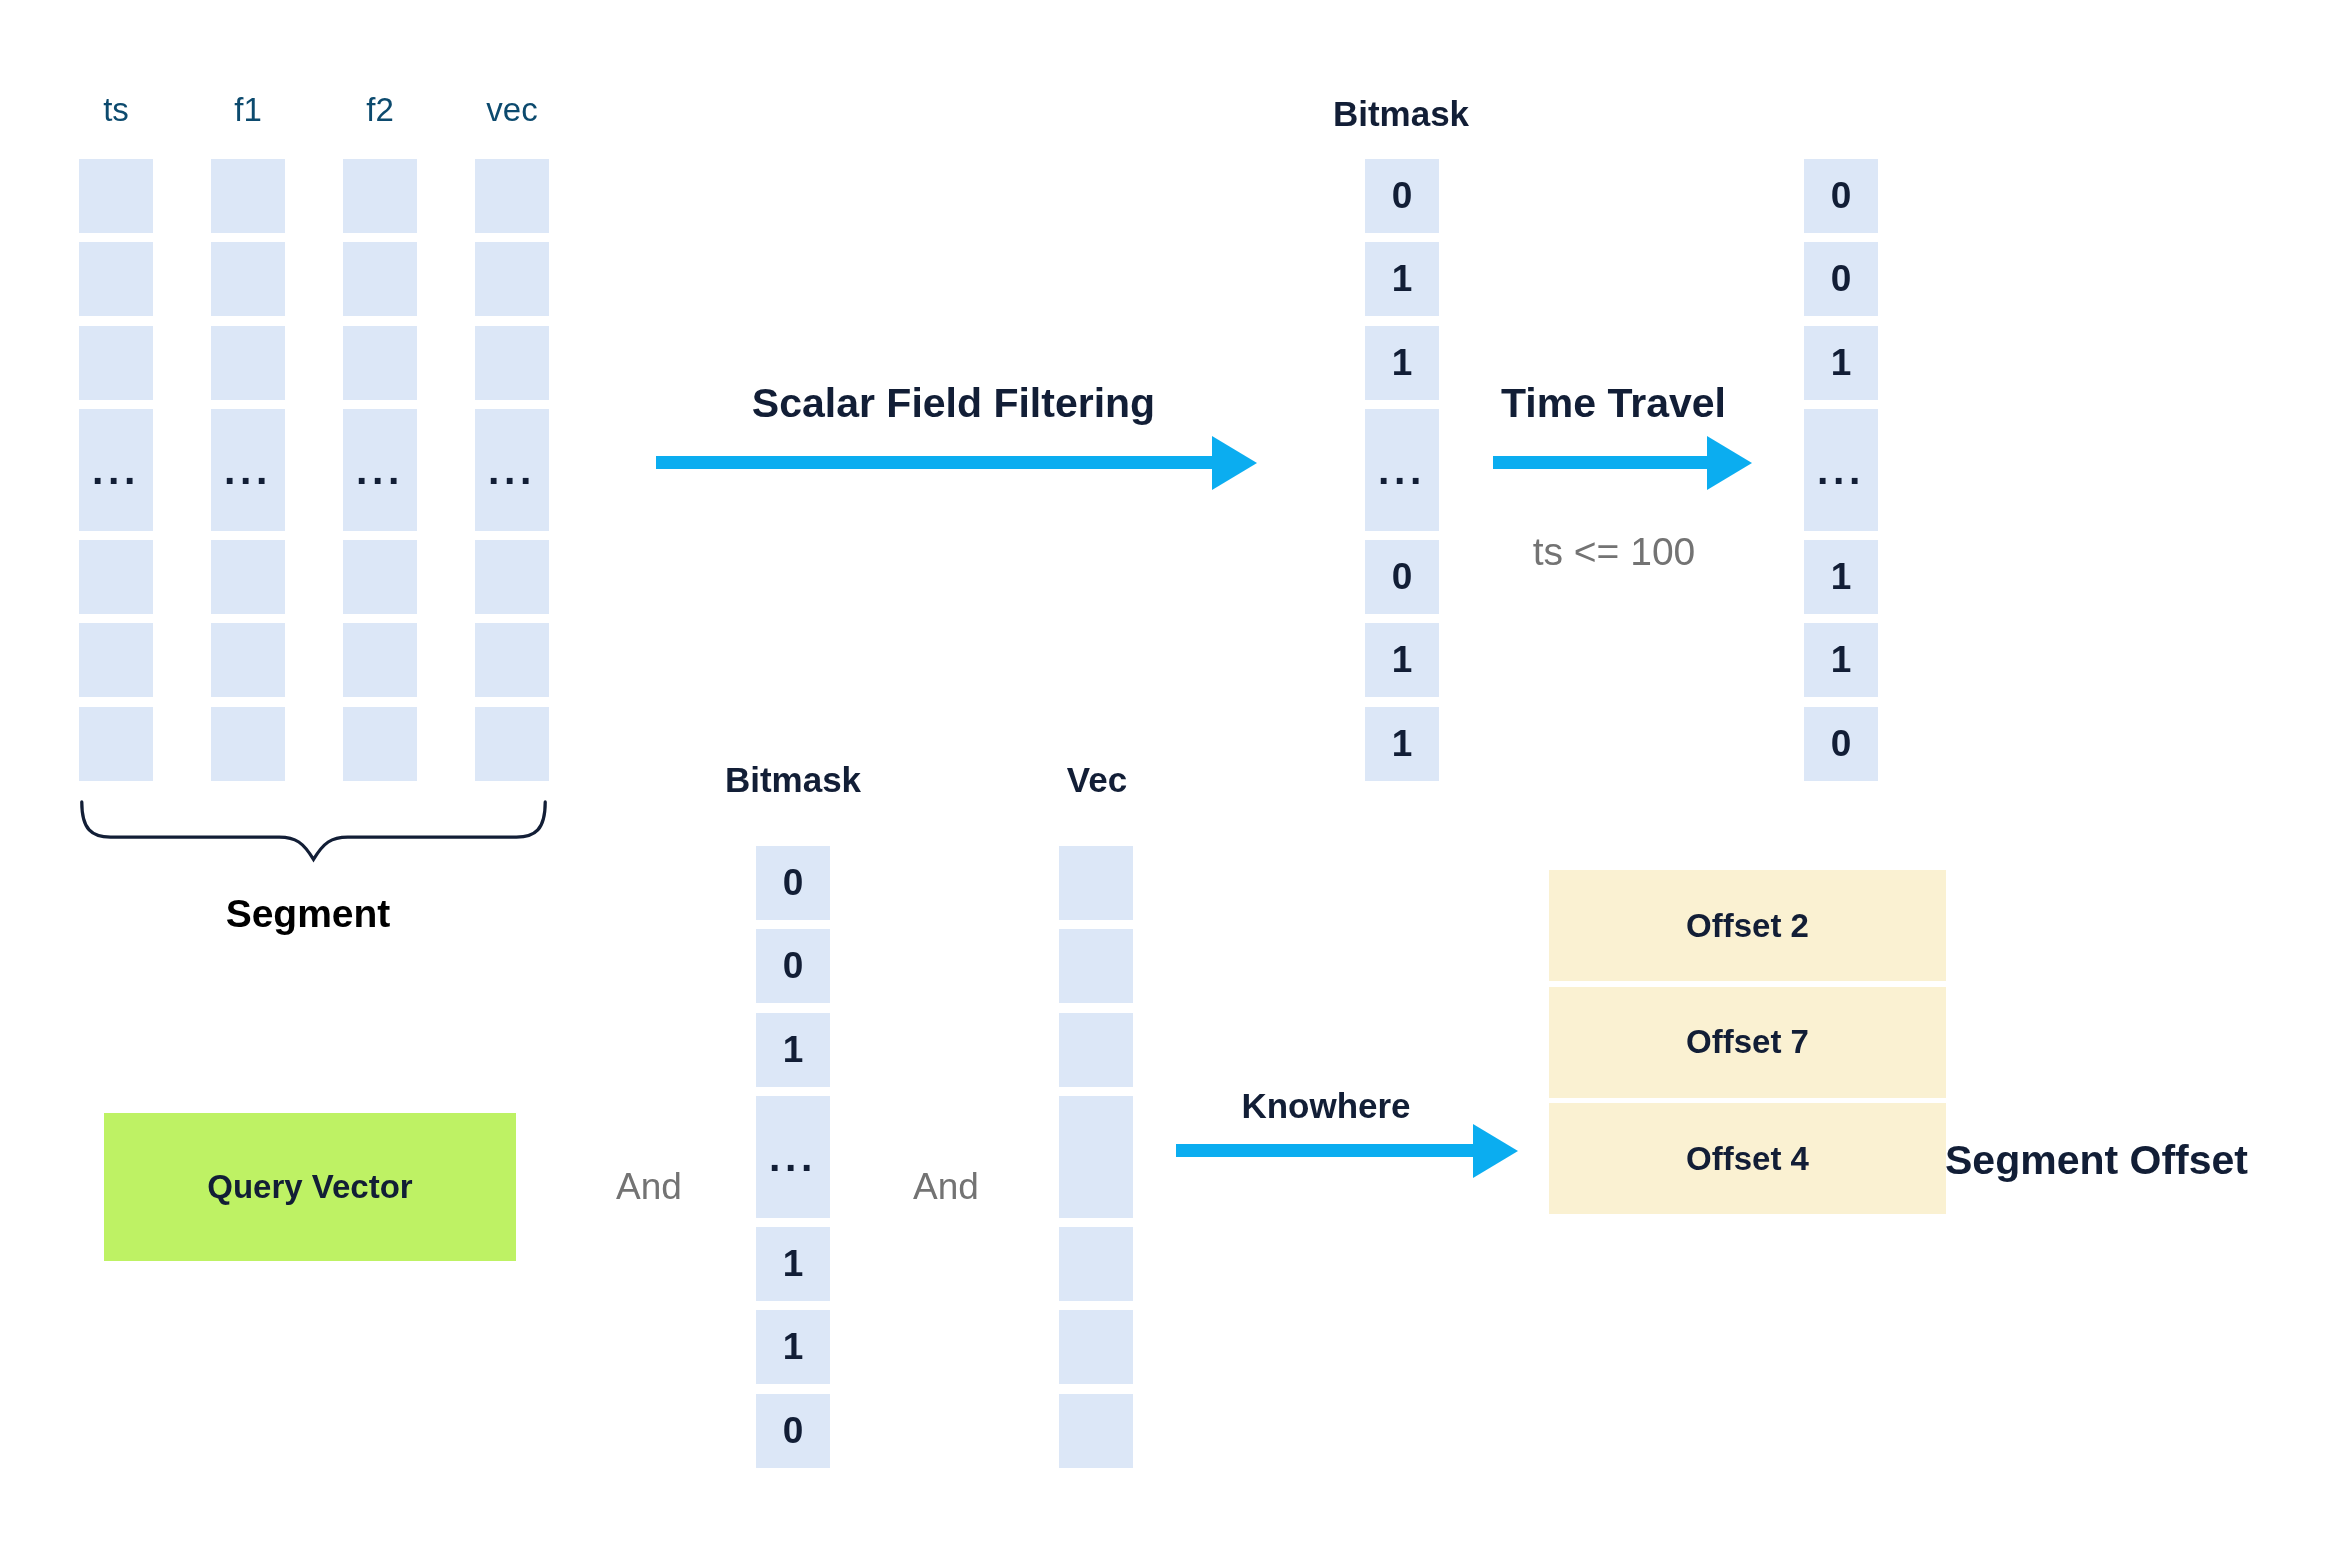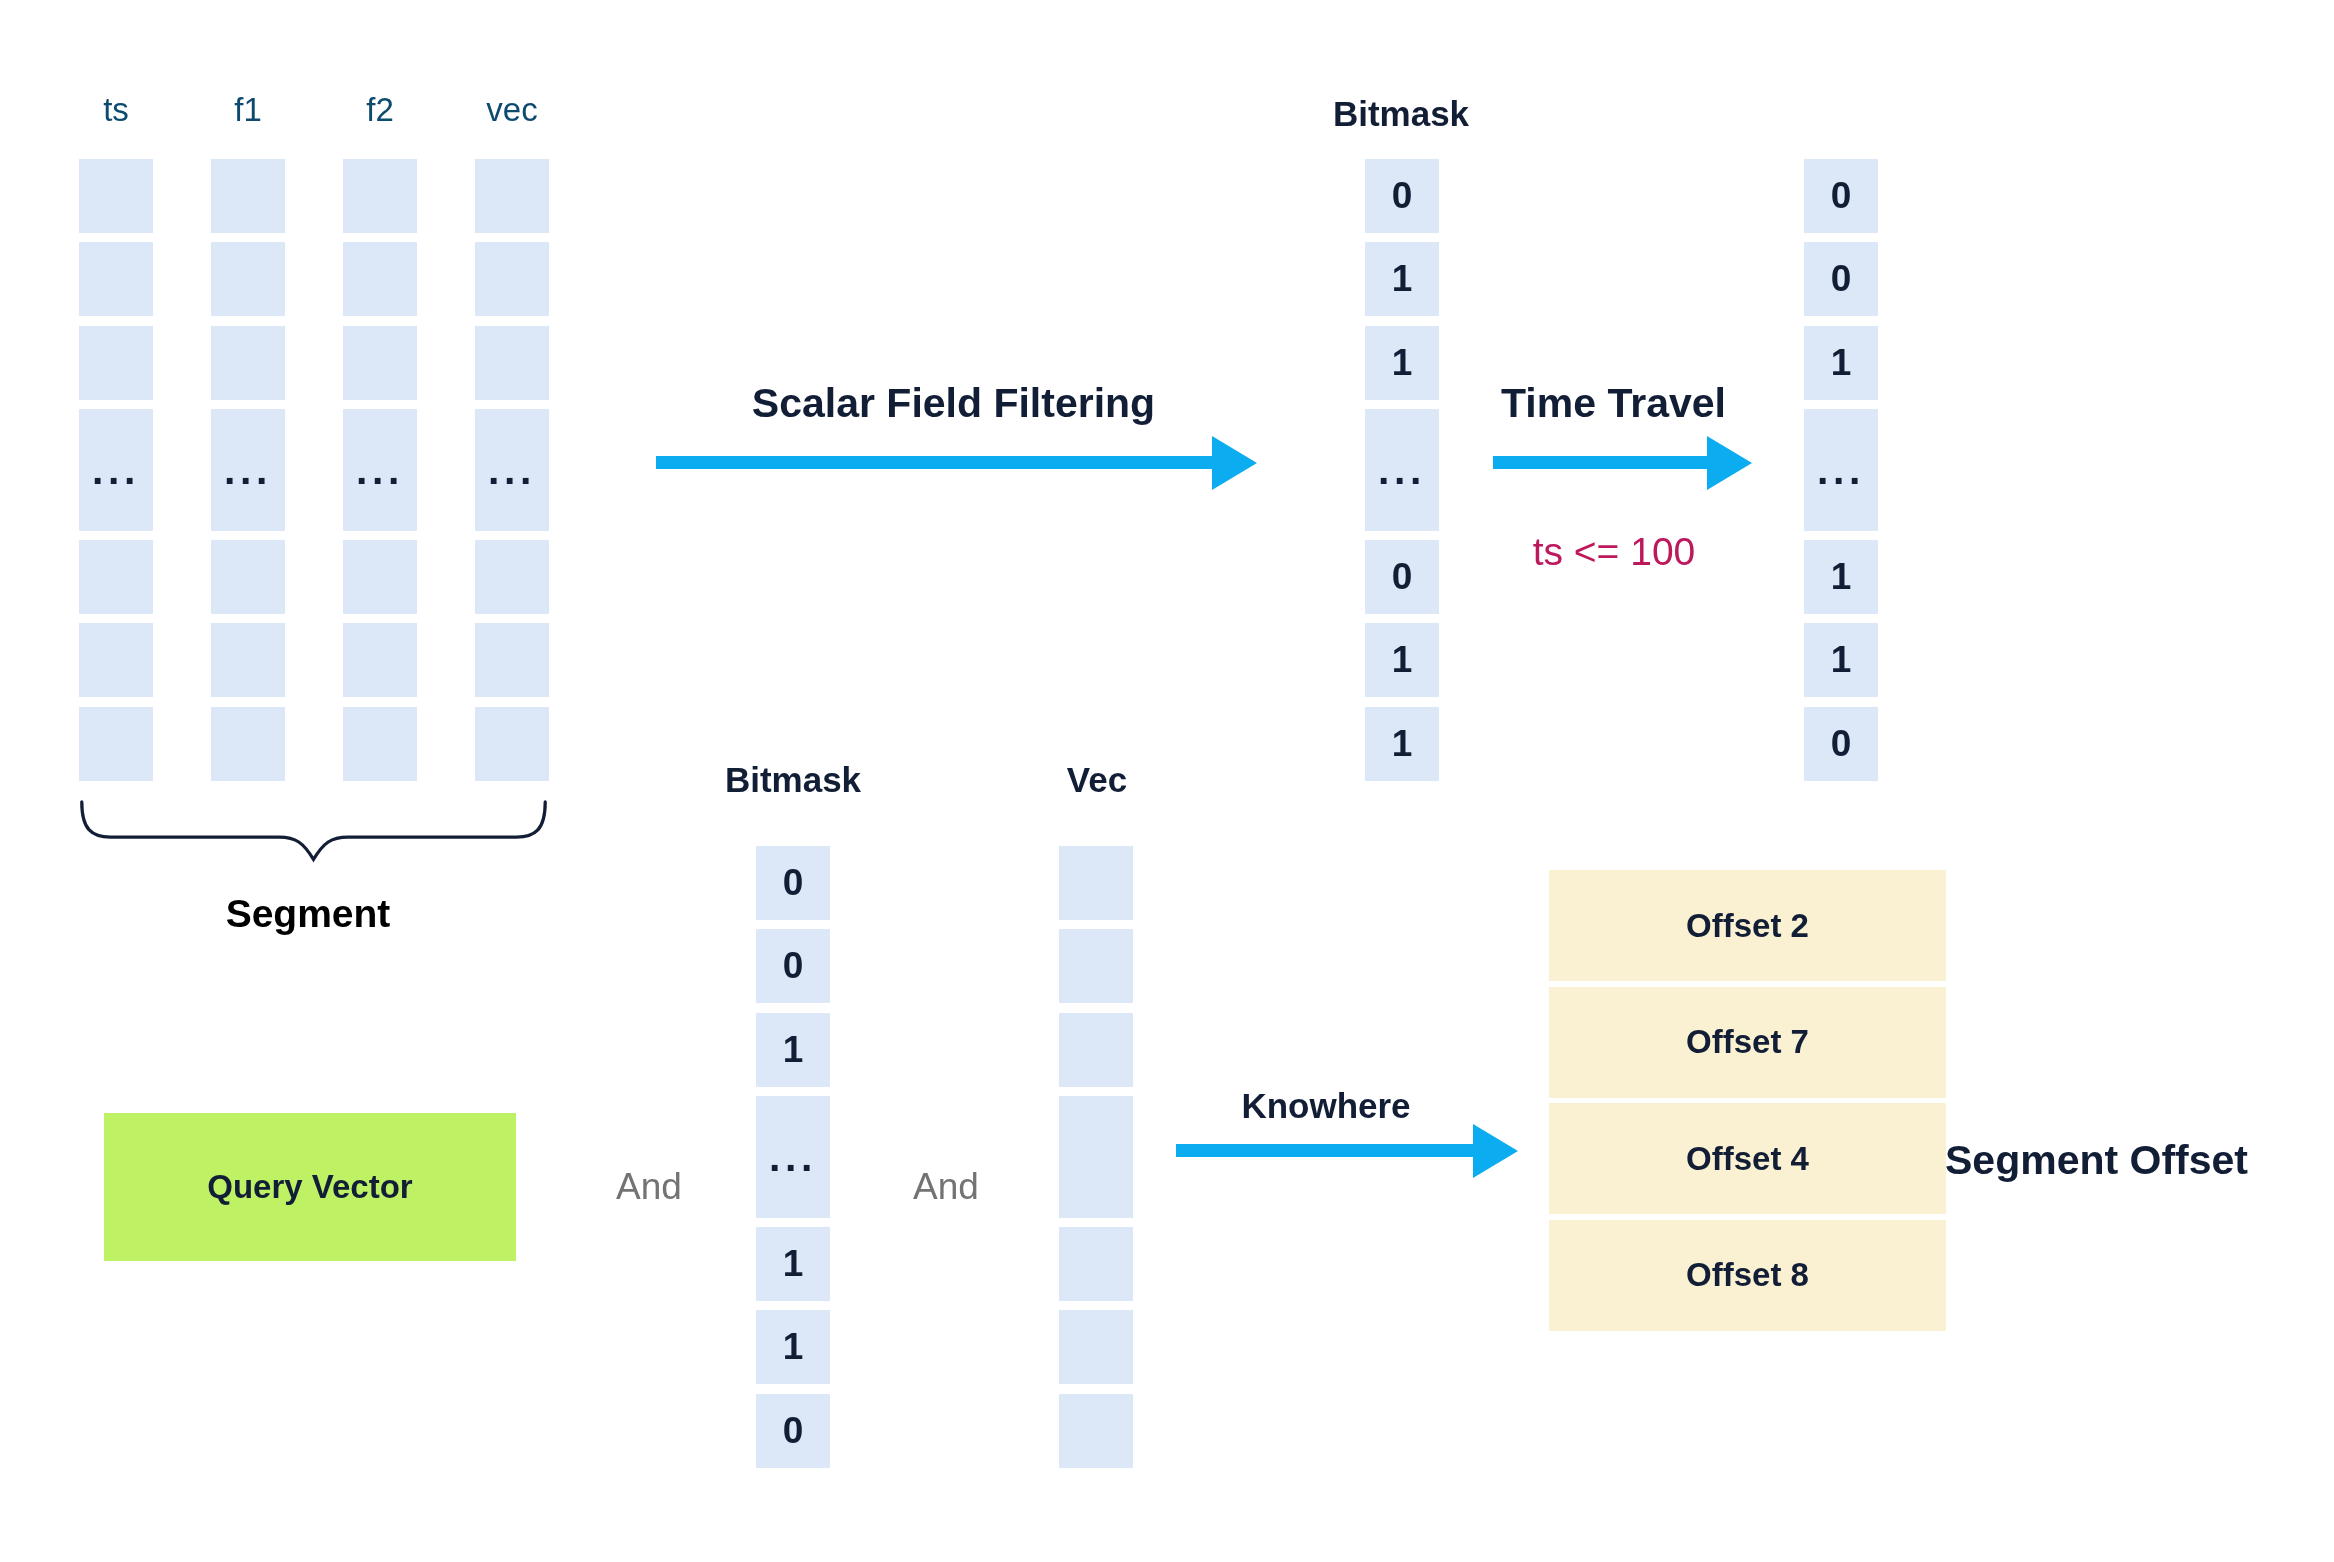--- a/index.html
+++ b/index.html
@@ -15,21 +15,21 @@
   .col .cell:nth-child(4){height:122px;}
   .cell.dots{line-height:0;font-weight:800;font-size:41px;letter-spacing:4.6px;}
 
   
   .hdr-row{display:flex;gap:58px;}
   .col-header{width:74px;text-align:center;font-size:33px;font-weight:500;color:#0c4a6e;}
 
   
   .title{font-size:41px;font-weight:700;color:#121E36;}
   .sub-label{font-size:35px;font-weight:700;color:#121E36;}
-  .condition{font-size:39px;font-weight:400;color:#be185d;}
+  .condition{font-size:39px;font-weight:400;color:#737373;}
   .and-label{font-size:37px;font-weight:400;color:#737373;}
   .seg-label{font-size:39px;font-weight:700;color:#000000;}
 
   
   .arrow{position:absolute;}
   .arrow .shaft{position:absolute;height:13px;background:#0BADF0;}
   .arrow .head{position:absolute;width:0;height:0;
                border-top:27px solid transparent;border-bottom:27px solid transparent;
                border-left:45px solid #0BADF0;}
 
@@ -163,19 +163,18 @@
   <div class="abs center sub-label" style="left:1187px;top:1083px;width:278px;height:45px;">Knowhere</div>
   <div class="arrow" style="left:1176px;top:1124px;width:341px;height:54px;">
     <div class="shaft" style="left:0;top:20.4px;width:301px;"></div>
     <div class="head" style="left:297px;top:0;"></div>
   </div>
 
   <div class="abs offsets" style="left:1549px;top:870px;">
       <div class="offset-box">Offset 2</div>
       <div class="offset-box">Offset 7</div>
       <div class="offset-box">Offset 4</div>
-      <div class="offset-box">Offset 8</div>
     </div>
 
   <div class="abs center title" style="left:1939px;top:1137px;width:315px;height:46px;">Segment Offset</div>
 
 </div>
 
 
 </body></html>

